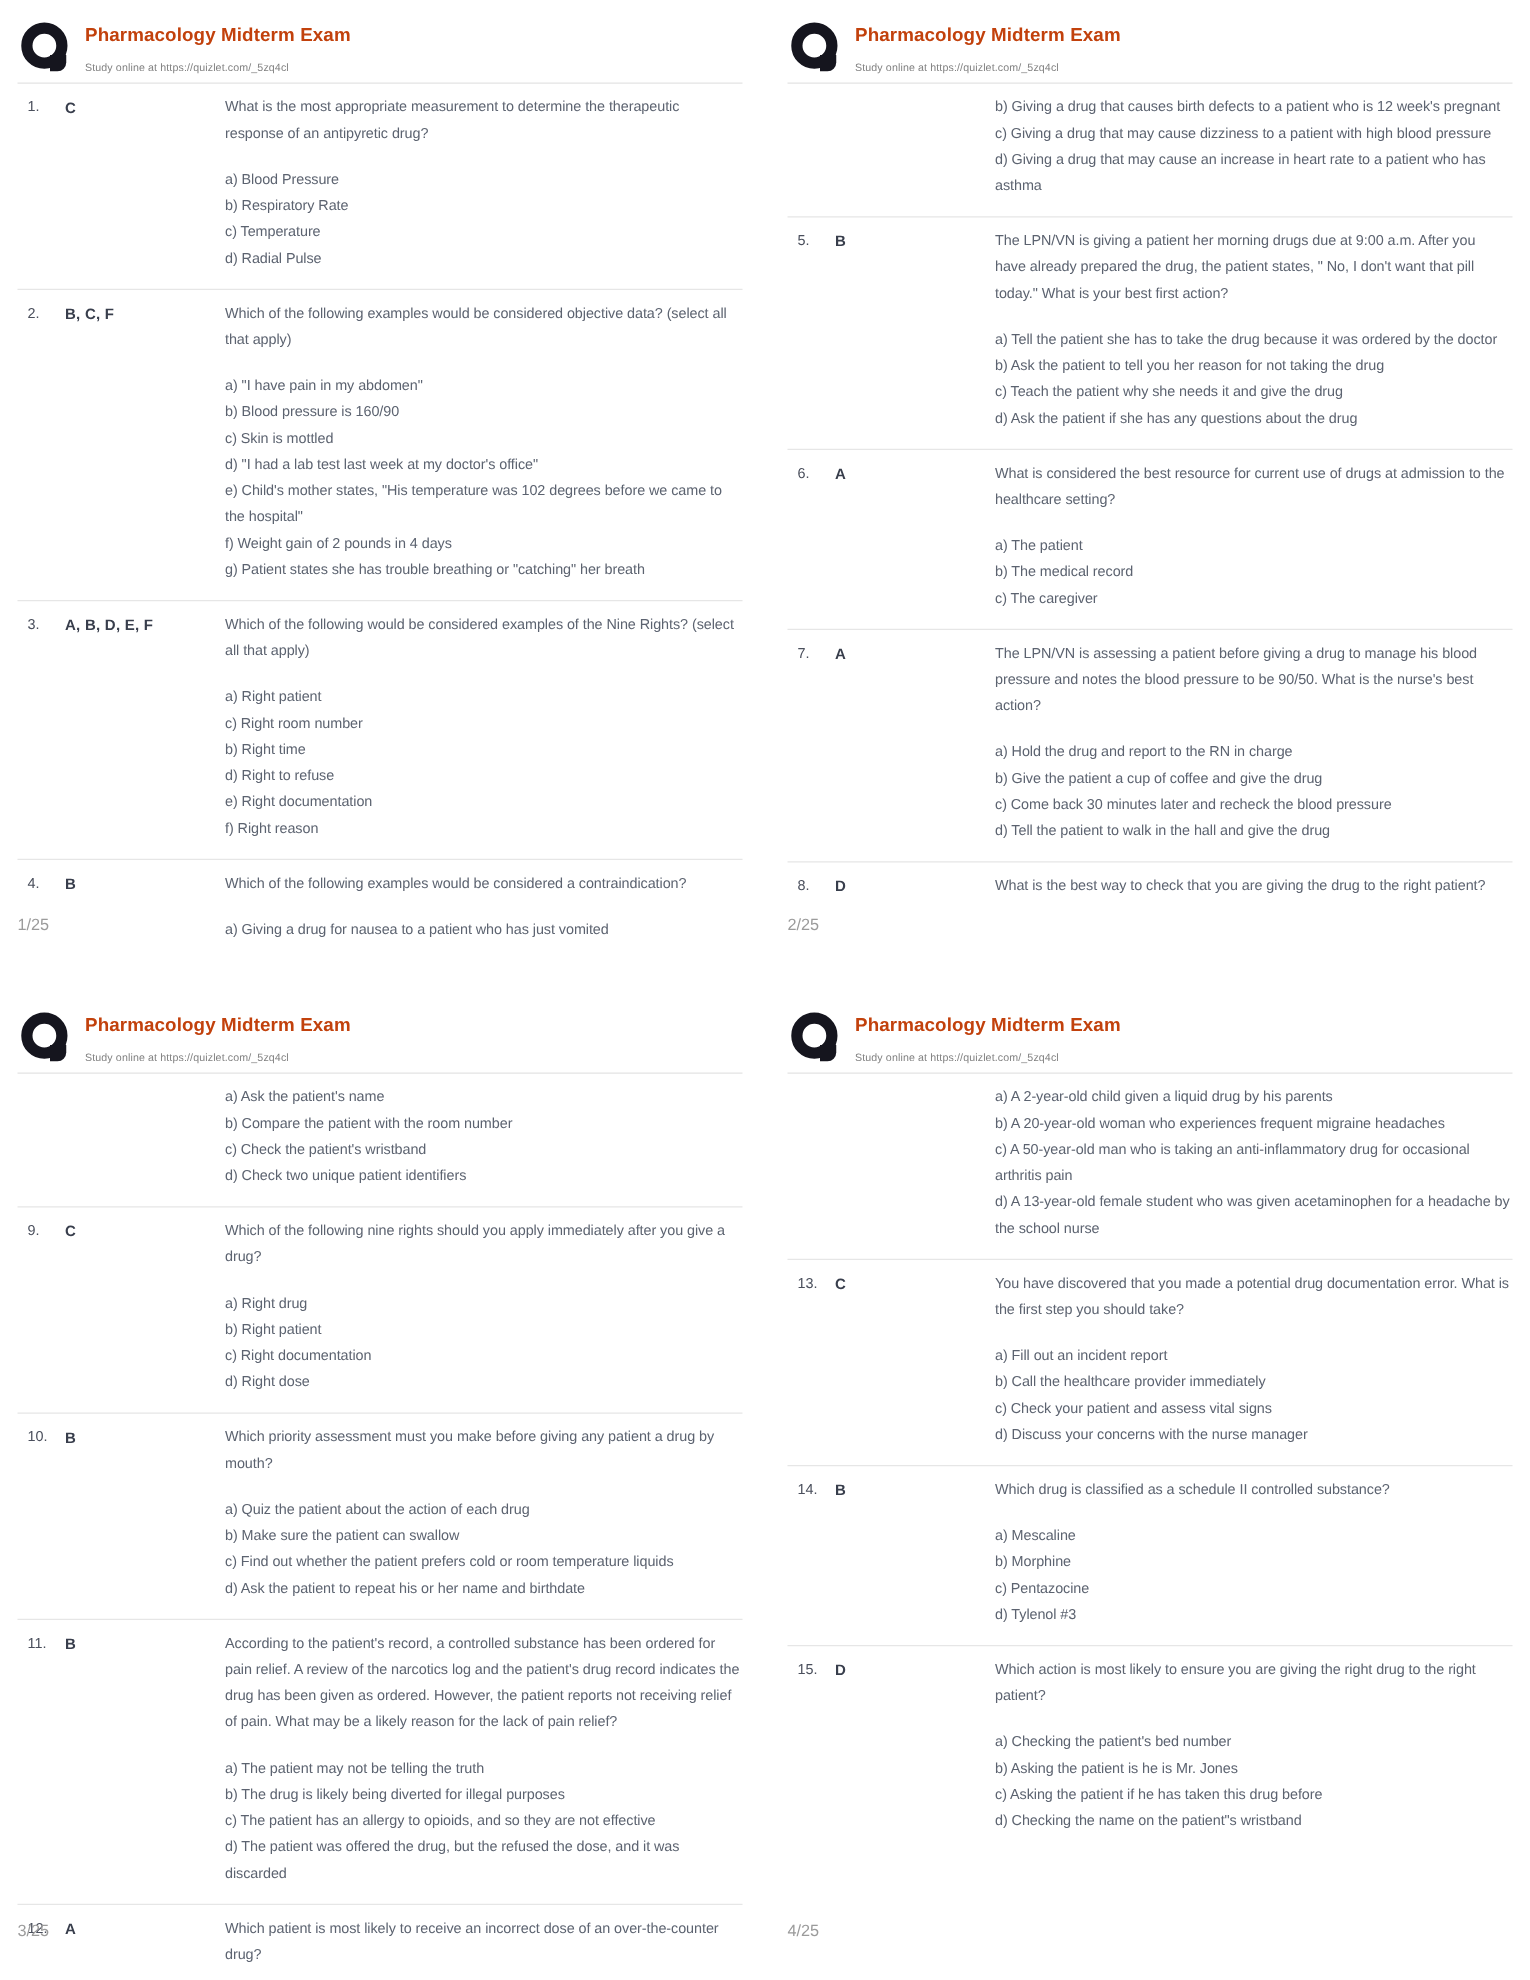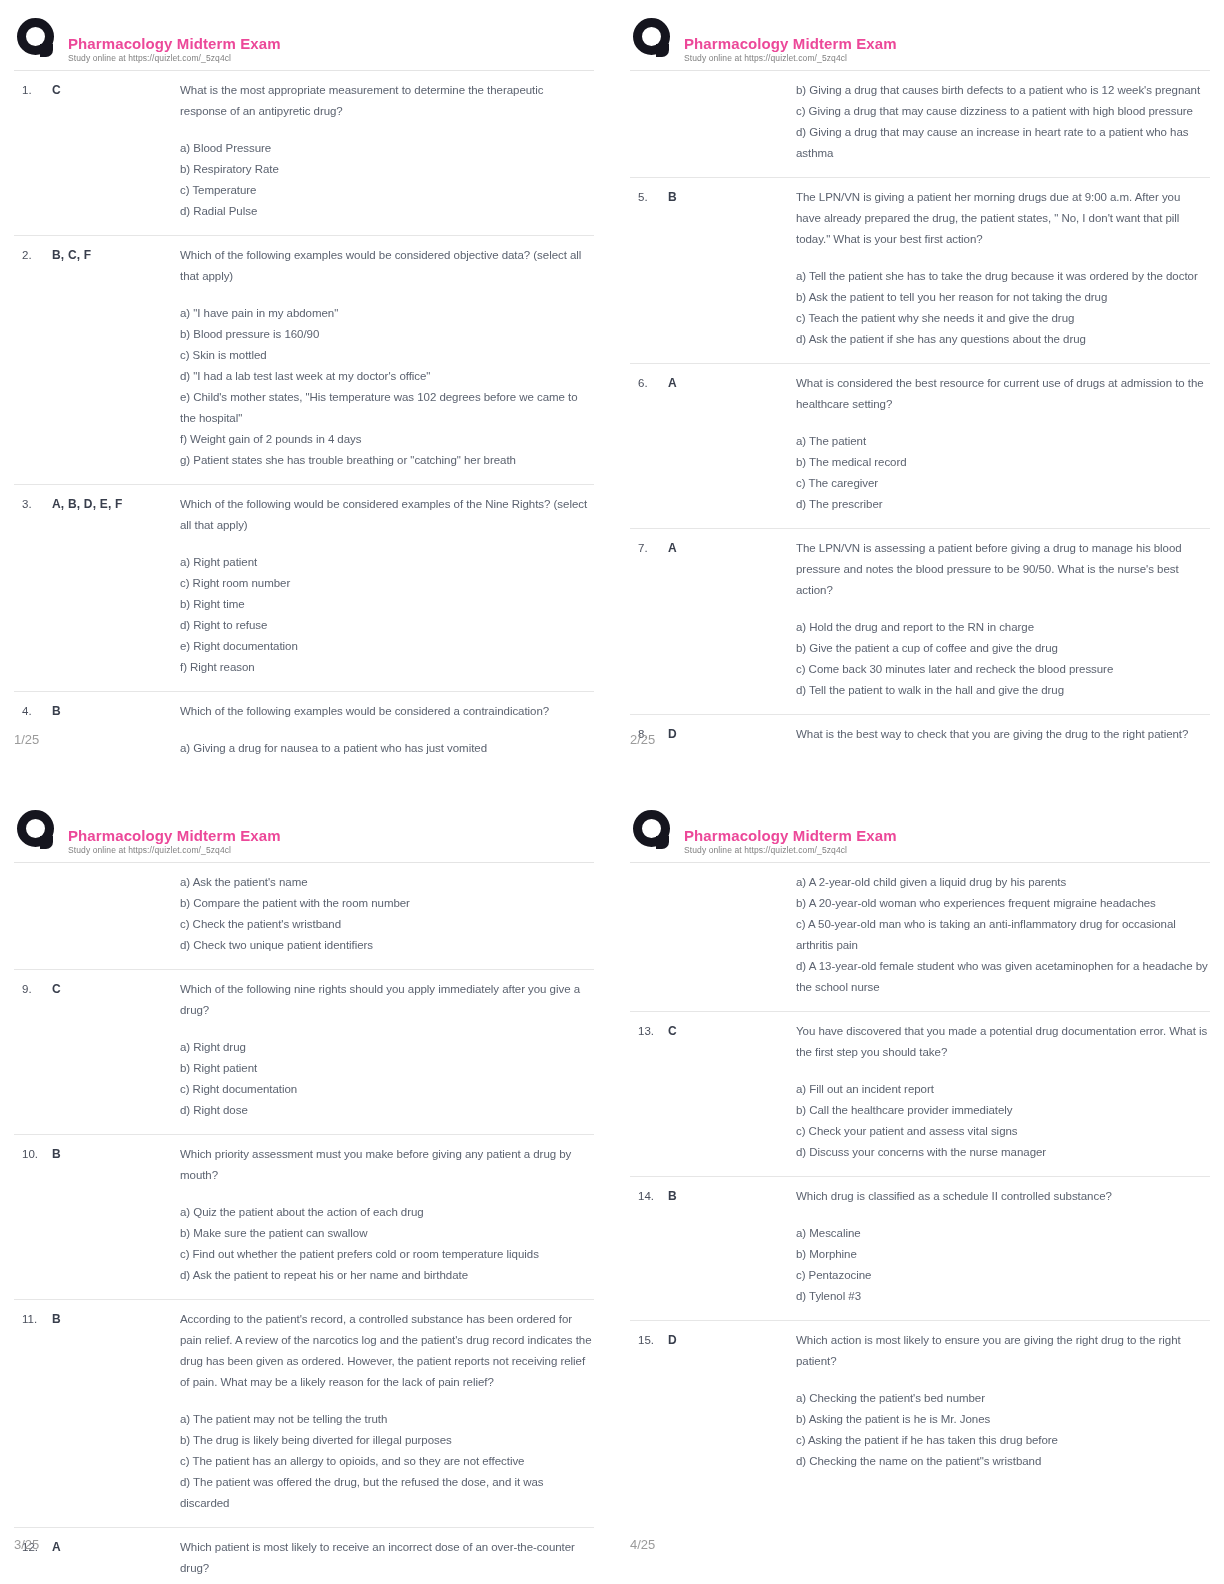--- a/index.html
+++ b/index.html
@@ -25,25 +25,25 @@
   .qring{
     position:absolute;left:0;top:1px;width:37px;height:37px;
     border:9.5px solid #15151e;border-radius:50%;box-sizing:border-box;
   }
   .qtail{
     position:absolute;right:2px;bottom:1px;width:13px;height:13px;
     background:#15151e;border-bottom-right-radius:7px;
   }
   .header-text{margin-left:13px;}
   .page-title{
-    font-size:15px;font-weight:700;color:#ec4899;
-    letter-spacing:.1px;margin-top:18px;
+    font-size:15px;font-weight:700;color:#c2410c;
+    letter-spacing:.1px;margin-top:3px;
   }
   .page-subtitle{
-    font-size:8.5px;color:#818181;margin-top:1px;letter-spacing:.1px;
+    font-size:8.5px;color:#818181;margin-top:12px;letter-spacing:.1px;
   }
 
   .page-body{}
   .qblock{
     display:grid;
     grid-template-columns:30px 128px 1fr;
     padding:9px 2px 13px 8px;
     border-bottom:1px solid #e6e6e6;
   }
   .qblock:last-child{border-bottom:none;}
@@ -177,21 +177,20 @@
 
   <div class="qblock">
     <div class="qnum">6.</div>
     <div class="qans">A</div>
     <div class="qtext">
             <div class="line">What is considered the best resource for current use of drugs at admission to the healthcare setting?</div>
             <div class="line blank"></div>
             <div class="line">a) The patient</div>
             <div class="line">b) The medical record</div>
             <div class="line">c) The caregiver</div>
-            <div class="line">d) The prescriber</div>
           </div>
   </div>
 
   <div class="qblock">
     <div class="qnum">7.</div>
     <div class="qans">A</div>
     <div class="qtext">
             <div class="line">The LPN/VN is assessing a patient before giving a drug to manage his blood pressure and notes the blood pressure to be 90/50. What is the nurse's best action?</div>
             <div class="line blank"></div>
             <div class="line">a) Hold the drug and report to the RN in charge</div>

